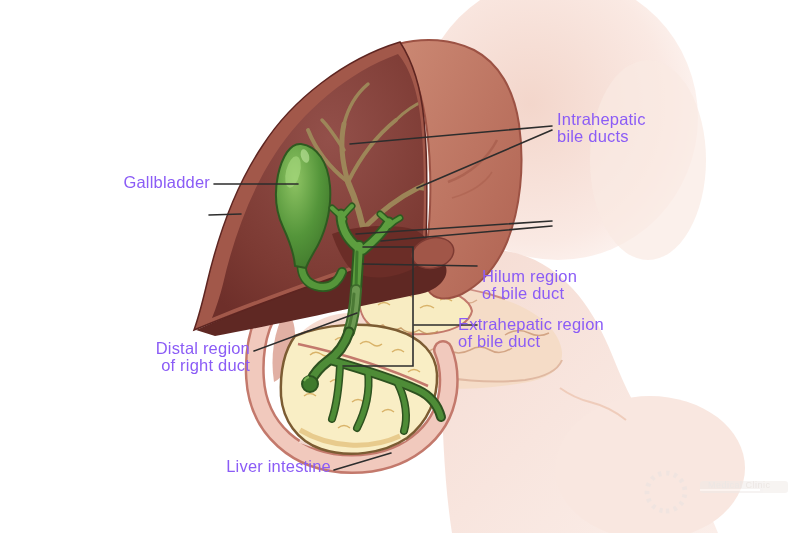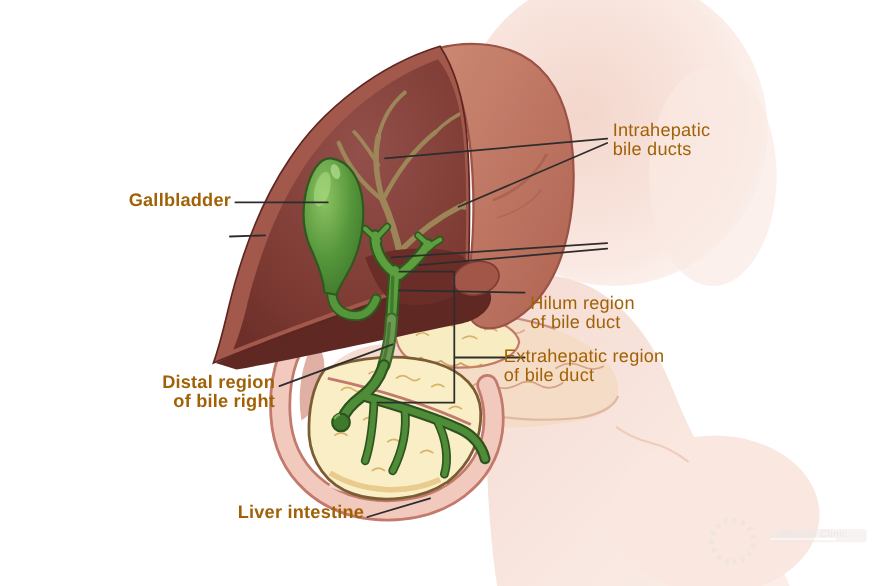--- a/index.html
+++ b/index.html
@@ -1,21 +1,21 @@
 <!DOCTYPE html>
 <html><head>
 <meta charset="utf-8">
 <style>
   html,body{margin:0;padding:0;background:#ffffff;}
   #stage{position:relative;width:800px;height:533px;background:#ffffff;overflow:hidden;
          font-family:"Liberation Sans",sans-serif;}
   #art{position:absolute;left:0;top:0;}
-  .lbl{position:absolute;color:#a16207;font-size:16.5px;line-height:1.06;
+  .lbl{position:absolute;color:#8b5cf6;font-size:16.5px;line-height:1.06;
        letter-spacing:.2px;white-space:pre-line;font-weight:400;}
-  .lbl.r{text-align:right;font-weight:bold;}
+  .lbl.r{text-align:right;}
   .wm-text{position:absolute;color:#ece7e4;font-size:9px;letter-spacing:.5px;}
 </style>
 </head>
 <body>
 
 <div id="stage">
 
 <svg id="art" width="800" height="533" viewBox="0 0 800 533">
   <defs>
     <radialGradient id="gFace" cx="55%" cy="32%" r="80%">
@@ -211,19 +211,19 @@
 <div class="lbl" style="left:482px;top:268px">Hilum region
 of bile duct</div>
 
 <div class="lbl" style="left:458px;top:316px">Extrahepatic region
 of bile duct</div>
 
 <div class="lbl r" style="right:590px;top:174px;width:200px">Gallbladder</div>
 
 
 <div class="lbl r" style="right:550px;top:340px;width:200px">Distal region
-of bile right</div>
+of right duct</div>
 
 <div class="lbl r" style="right:469px;top:458px;width:200px">Liver intestine</div>
 
 <div class="wm-text" style="left:708px;top:480px">Medical Clinic</div>
 
 </div>
 
 </body></html>

